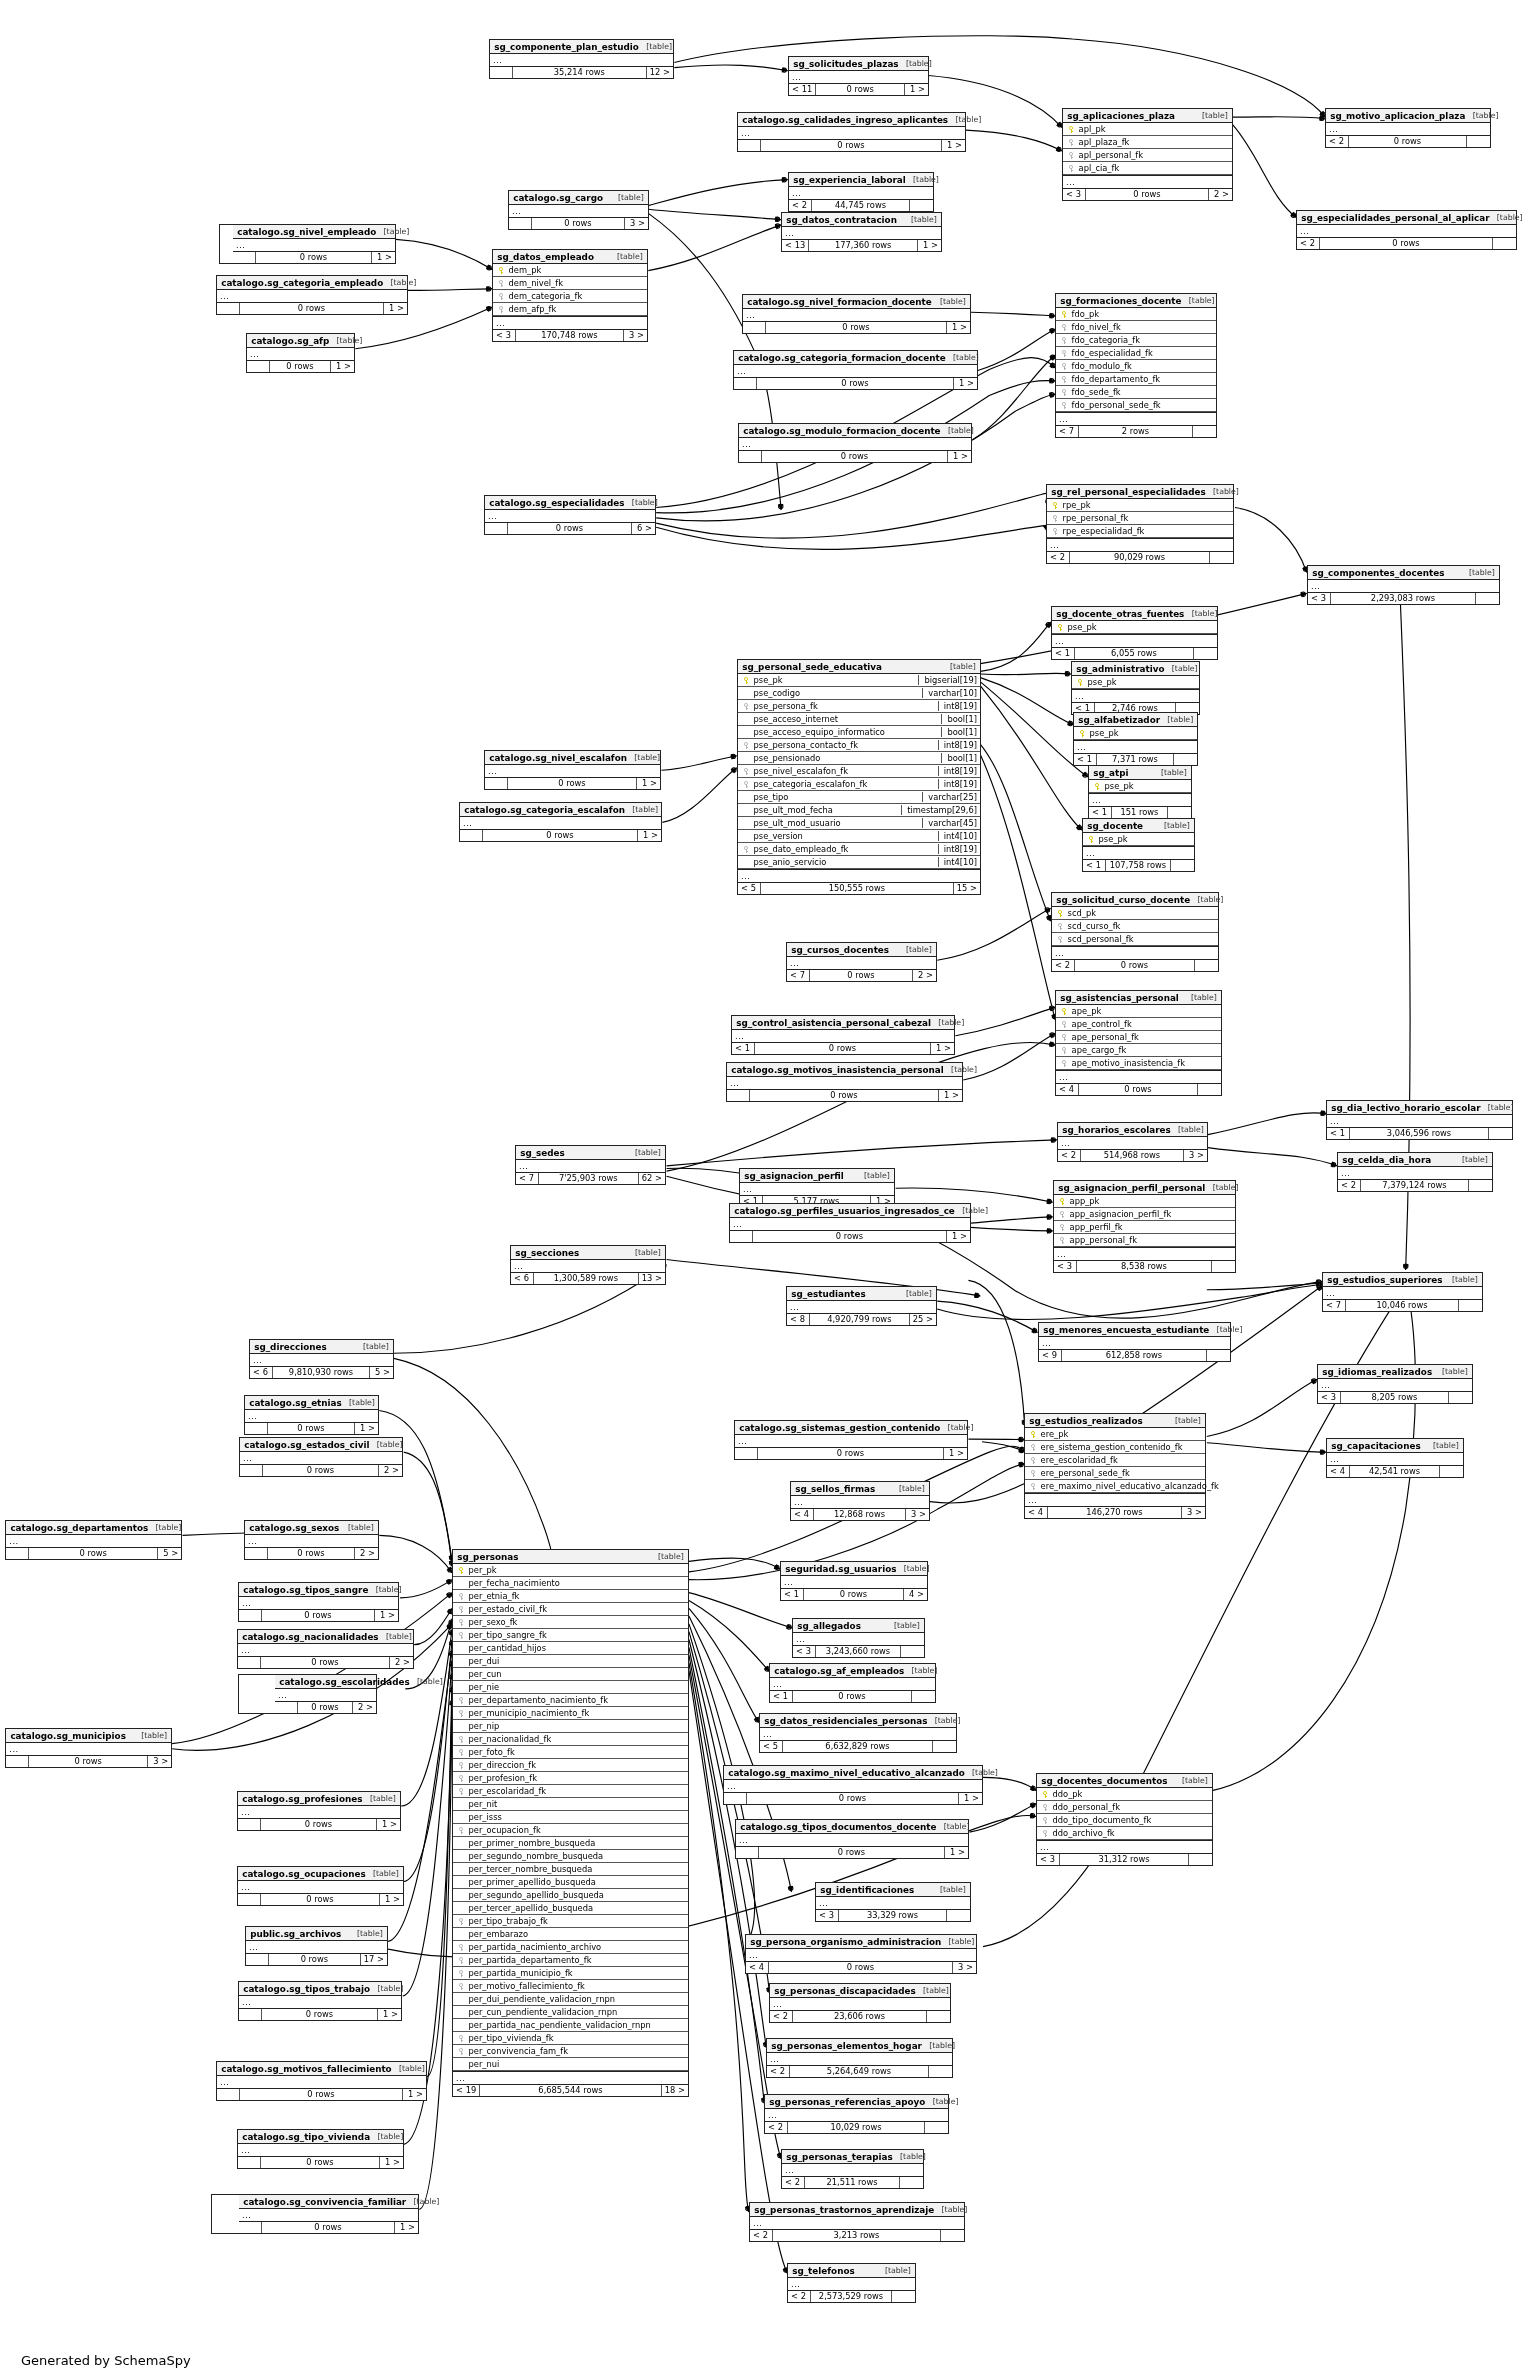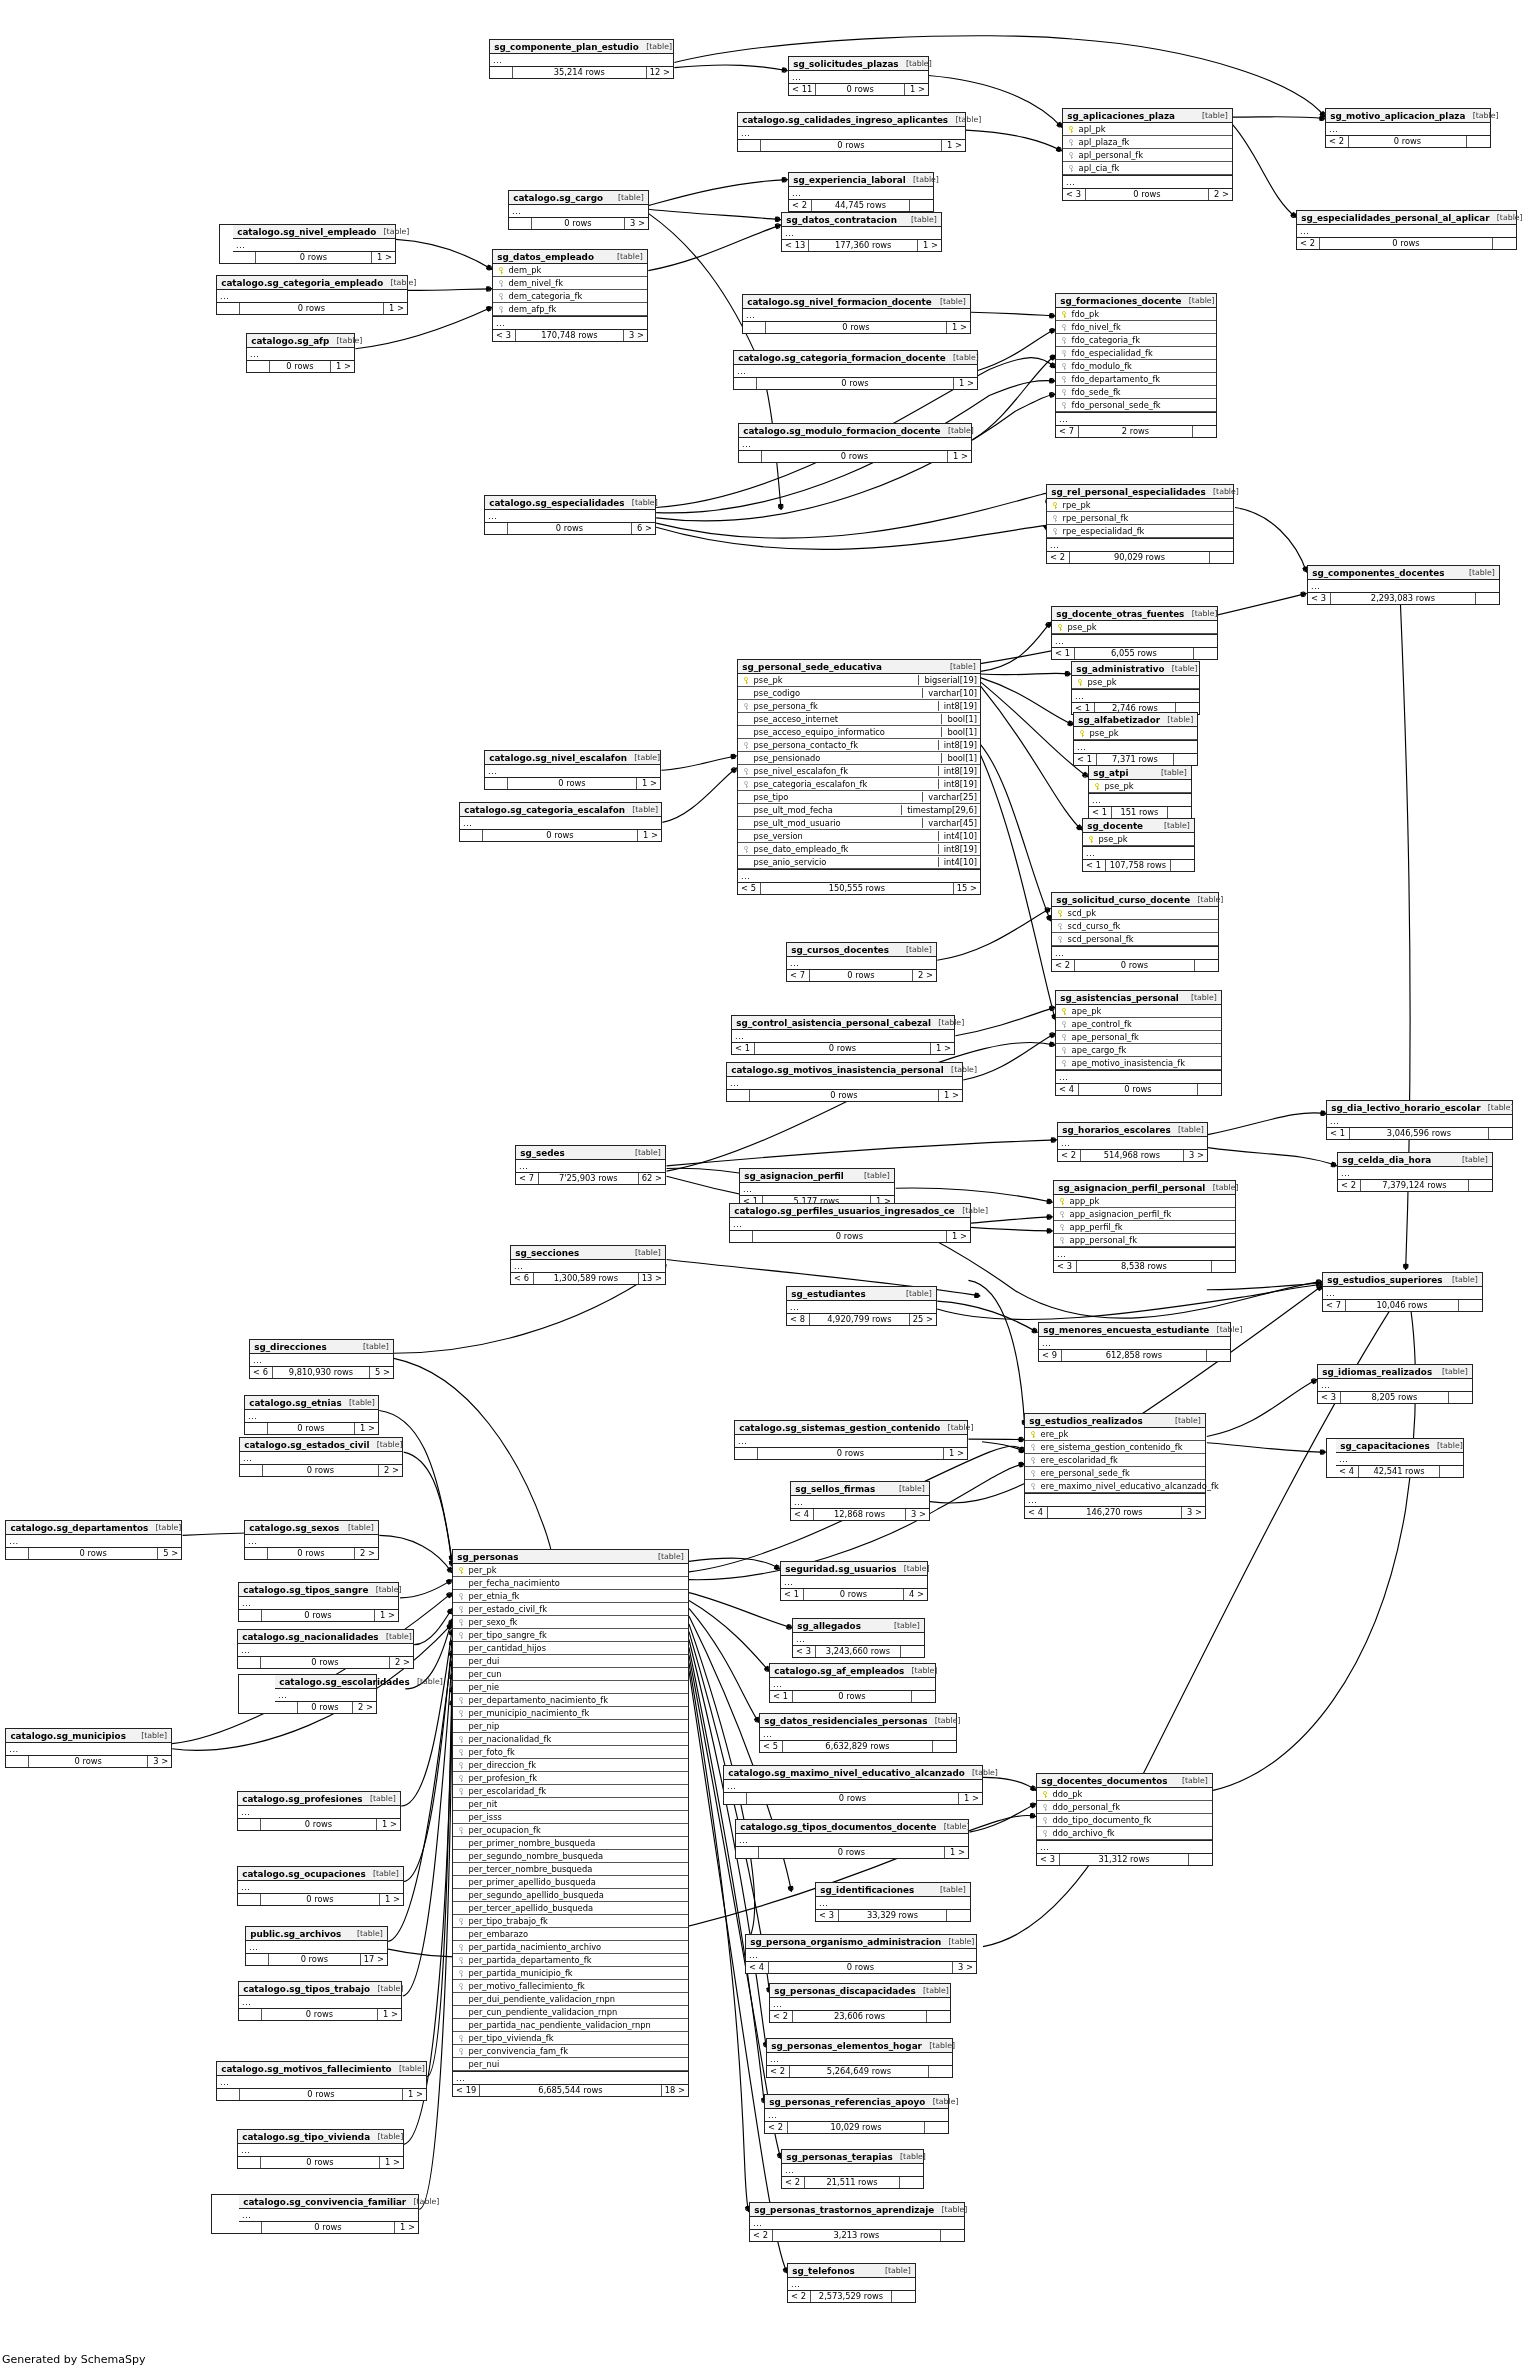--- a/index.html
+++ b/index.html
@@ -27,21 +27,21 @@
   .tbl .foot > div:last-child{border-right:none;}
   .tbl .foot .fl{flex:0 0 auto;min-width:23px;text-align:left;}
   .tbl .foot .fc{flex:1 1 auto;text-align:center;}
   .tbl .foot .fr{flex:0 0 auto;min-width:23px;text-align:right;}
   .key{display:inline-block;width:4.7px;height:7.3px;position:relative;vertical-align:middle;}
   .key i{position:absolute;left:0.5px;top:0;width:3.6px;height:3.6px;border-radius:50%;border:1px solid currentColor;box-sizing:border-box;}
   .key b{position:absolute;left:1.8px;top:3.1px;width:1px;height:4.2px;background:currentColor;}
   .key s{position:absolute;left:1.8px;top:5.2px;width:2.6px;height:1px;background:currentColor;}
   .key.pk{color:#d9c700;}
   .key.fk{color:#b3b3b3;}
-  .footer{position:absolute;left:2px;top:2353px;font-size:11px;color:#000;}
+  .footer{position:absolute;left:21px;top:2353px;font-size:13px;color:#000;}
 </style>
 </head>
 <body>
 
 <div id="canvas">
 
   <svg class="edges" viewBox="0 0 2944 4567">
     <g>
       <path d="M1295,130 C1400,120 1460,126 1513,136"></path>
       <path d="M1295,120 C1500,70 1900,60 2060,75 C2300,92 2500,160 2545,225"></path>
@@ -1127,21 +1127,21 @@
         <span class="kslot"><span class="key fk"><i></i><b></b><s></s></span></span>
         <span class="cname">ere_maximo_nivel_educativo_alcanzado_fk</span>
       </div>
       <div class="dots">...</div>
       <div class="foot">
         <div class="fl">&lt; 4</div>
         <div class="fc">146,270 rows</div>
         <div class="fr">3 &gt;</div>
       </div>
     </div>
-    <div class="tbl compact" style="left: 1326px; top: 1438px; width: 138px; padding-left: 9px;">
+    <div class="tbl compact" style="left: 1326px; top: 1438px; width: 138px;">
       <div class="hdr">
         <span>sg_capacitaciones</span>
         <span class="tag">[table]</span>
       </div>
       <div class="dots">...</div>
       <div class="foot">
         <div class="fl">&lt; 4</div>
         <div class="fc">42,541 rows</div>
         <div class="fr"></div>
       </div>

